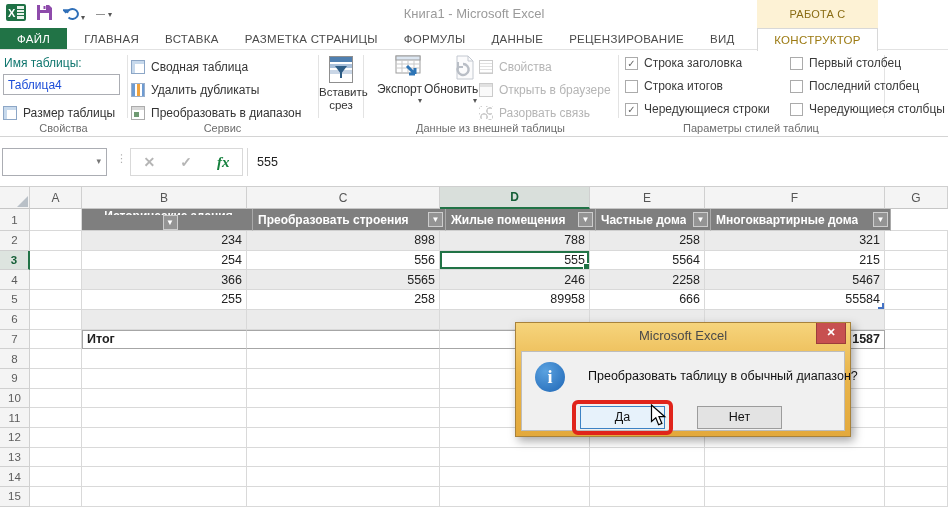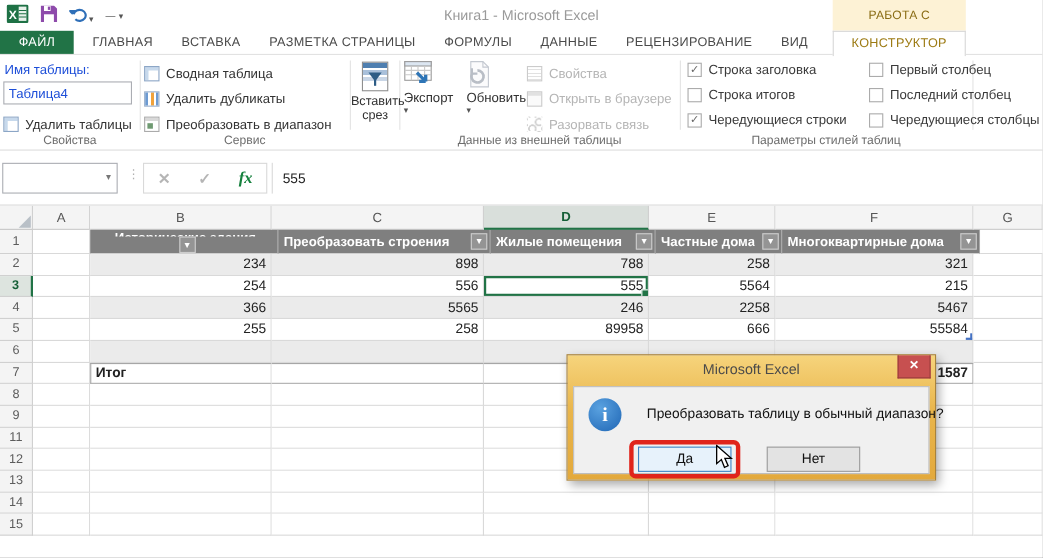--- a/index.html
+++ b/index.html
@@ -14,37 +14,37 @@
 
 .tabrow{position:relative;height:22px;background:#fff;border-bottom:1px solid #e2e2e2;display:flex}
 .tab{padding:0 13px;line-height:22px;font-size:11.5px;color:#4a4a4a;letter-spacing:.3px;white-space:nowrap}
 .tab.file{background:#217346;color:#fff;padding:0 17px;margin-right:4px}
 .tab.ctxtab{position:absolute;left:757px;width:121px;text-align:center;padding:0;background:#fff;border:1px solid #d8d8d8;border-bottom:0;color:#9c7a12;height:23px;z-index:2}
 
 .ribbon{position:relative;height:87px;background:#fff;border-bottom:1px solid #d4d4d4}
 .vdiv{position:absolute;top:5px;bottom:18px;width:1px;background:#e3e3e3}
 .glabel{position:absolute;bottom:2px;font-size:11px;color:#6d6d6d;text-align:center;white-space:nowrap}
 .props{position:absolute;left:3px;top:5px;width:122px}
-.props .plab{margin:1px 0 4px 1px;color:#1d4ed8}
+.props .plab{margin:1px 0 4px 1px;color:#0f766e}
 .props input{width:117px;height:21px;border:1px solid #abadb3;font:12px "Liberation Sans",sans-serif;padding:0 4px;color:#1d4ed8}
 .ribitem{display:flex;align-items:center;gap:6px;height:23px;color:#333;white-space:nowrap}
 .props .ribitem{margin-top:6px}
 .svc{position:absolute;left:131px;top:5px}
 .ic{width:14px;height:14px;flex:none;display:inline-block}
 .ic-pivot{border:1px solid #8ca6c6;background:#fff;box-shadow:inset 3px 3px 0 #c7d9ec}
 .ic-dedup{border:1px solid #9ab0cc;background:linear-gradient(90deg,#6d9bd2 0 3px,#fff 3px 5px,#f0a23c 5px 8px,#fff 8px 10px,#6d9bd2 10px 12px)}
 .ic-range{border:1px solid #ababab;background:#fff;box-shadow:inset 0 3px 0 #d9d9d9;position:relative}
 .ic-range:after{content:'';position:absolute;left:2px;bottom:2px;width:5px;height:5px;background:#6f9a72}
 .ic-resize{border:1px solid #8ca6c6;background:#fff;box-shadow:inset 0 3px 0 #c7d9ec,inset 3px 0 0 #c7d9ec}
 .slicer{position:absolute;left:319px;top:5px;width:44px;text-align:center;color:#333}
 .ic-slicer{width:24px;height:27px;border:1px solid #8f8f8f;margin:1px auto 3px;background:linear-gradient(#4f7fb0 0 5px,#fff 5px 7px,#a9c0da 7px 11px,#fff 11px 13px,#c9d6e6 13px 17px,#fff 17px);position:relative;display:block}
 .ic-slicer:after{content:'';position:absolute;left:5px;top:9px;border-left:6px solid transparent;border-right:6px solid transparent;border-top:8px solid #2e5d86}
 .ic-slicer:before{content:'';position:absolute;left:10px;top:15px;width:2px;height:6px;background:#2e5d86}
 .slicer .l{font-size:11.5px;line-height:13px}
-.bigbtn{position:absolute;top:5px;text-align:left;color:#333}
+.bigbtn{position:absolute;top:5px;text-align:right;color:#333}
 .bigbtn .bl{font-size:12px;line-height:13px}
 .bigbtn .dd{font-size:8px;color:#555;line-height:9px}
 .discol{position:absolute;left:479px;top:5px}
 .discol .ribitem{color:#b5b5b5}
 .ic-dis1{border:1px solid #cbcbcb;background:repeating-linear-gradient(#fff 0 2px,#e1e1e1 2px 3px)}
 .ic-dis2{border:1px solid #cbcbcb;background:#fafafa;box-shadow:inset 0 3px 0 #e1e1e1}
 .ic-dis3{border:1px solid transparent;background:
  radial-gradient(circle 4px at 4px 10px,transparent 2.2px,#cfcfcf 2.6px 3.6px,transparent 4px),
  radial-gradient(circle 4px at 10px 4px,transparent 2.2px,#cfcfcf 2.6px 3.6px,transparent 4px)}
 .cbzone{position:absolute;left:618px;top:0;width:266px;height:87px}
@@ -141,21 +141,21 @@
     <div class="vdiv" style="left:318px"></div>
     <div class="vdiv" style="left:363px"></div>
     <div class="vdiv" style="left:618px"></div>
     <div class="vdiv" style="left:884px"></div>
 
     <div class="props">
       <div class="plab">Имя таблицы:</div>
       <input readonly="" value="Таблица4" style="">
       <div class="ribitem">
         <span class="ic ic-resize"></span>
-        <span>Удалить таблицы</span>
+        <span>Размер таблицы</span>
       </div>
     </div>
 
     <div class="svc">
       <div class="ribitem">
         <span class="ic ic-pivot"></span>
         <span>Сводная таблица</span>
       </div>
       <div class="ribitem">
         <span class="ic ic-dedup"></span>
@@ -366,20 +366,30 @@
         <div class="rh">9</div>
         <div class="cell" style="width: 52px;"></div>
         <div class="cell" style="width: 165px;"></div>
         <div class="cell" style="width: 193px;"></div>
         <div class="cell" style="width: 150px;"></div>
         <div class="cell" style="width: 115px;"></div>
         <div class="cell" style="width: 180px;"></div>
         <div class="cell" style="width: 63px;"></div>
       </div>
       <div class="srow" style="height: 19.71px;">
+        <div class="rh">10</div>
+        <div class="cell" style="width: 52px;"></div>
+        <div class="cell" style="width: 165px;"></div>
+        <div class="cell" style="width: 193px;"></div>
+        <div class="cell" style="width: 150px;"></div>
+        <div class="cell" style="width: 115px;"></div>
+        <div class="cell" style="width: 180px;"></div>
+        <div class="cell" style="width: 63px;"></div>
+      </div>
+      <div class="srow" style="height: 19.71px;">
         <div class="rh">11</div>
         <div class="cell" style="width: 52px;"></div>
         <div class="cell" style="width: 165px;"></div>
         <div class="cell" style="width: 193px;"></div>
         <div class="cell" style="width: 150px;"></div>
         <div class="cell" style="width: 115px;"></div>
         <div class="cell" style="width: 180px;"></div>
         <div class="cell" style="width: 63px;"></div>
       </div>
       <div class="srow" style="height: 19.71px;">

